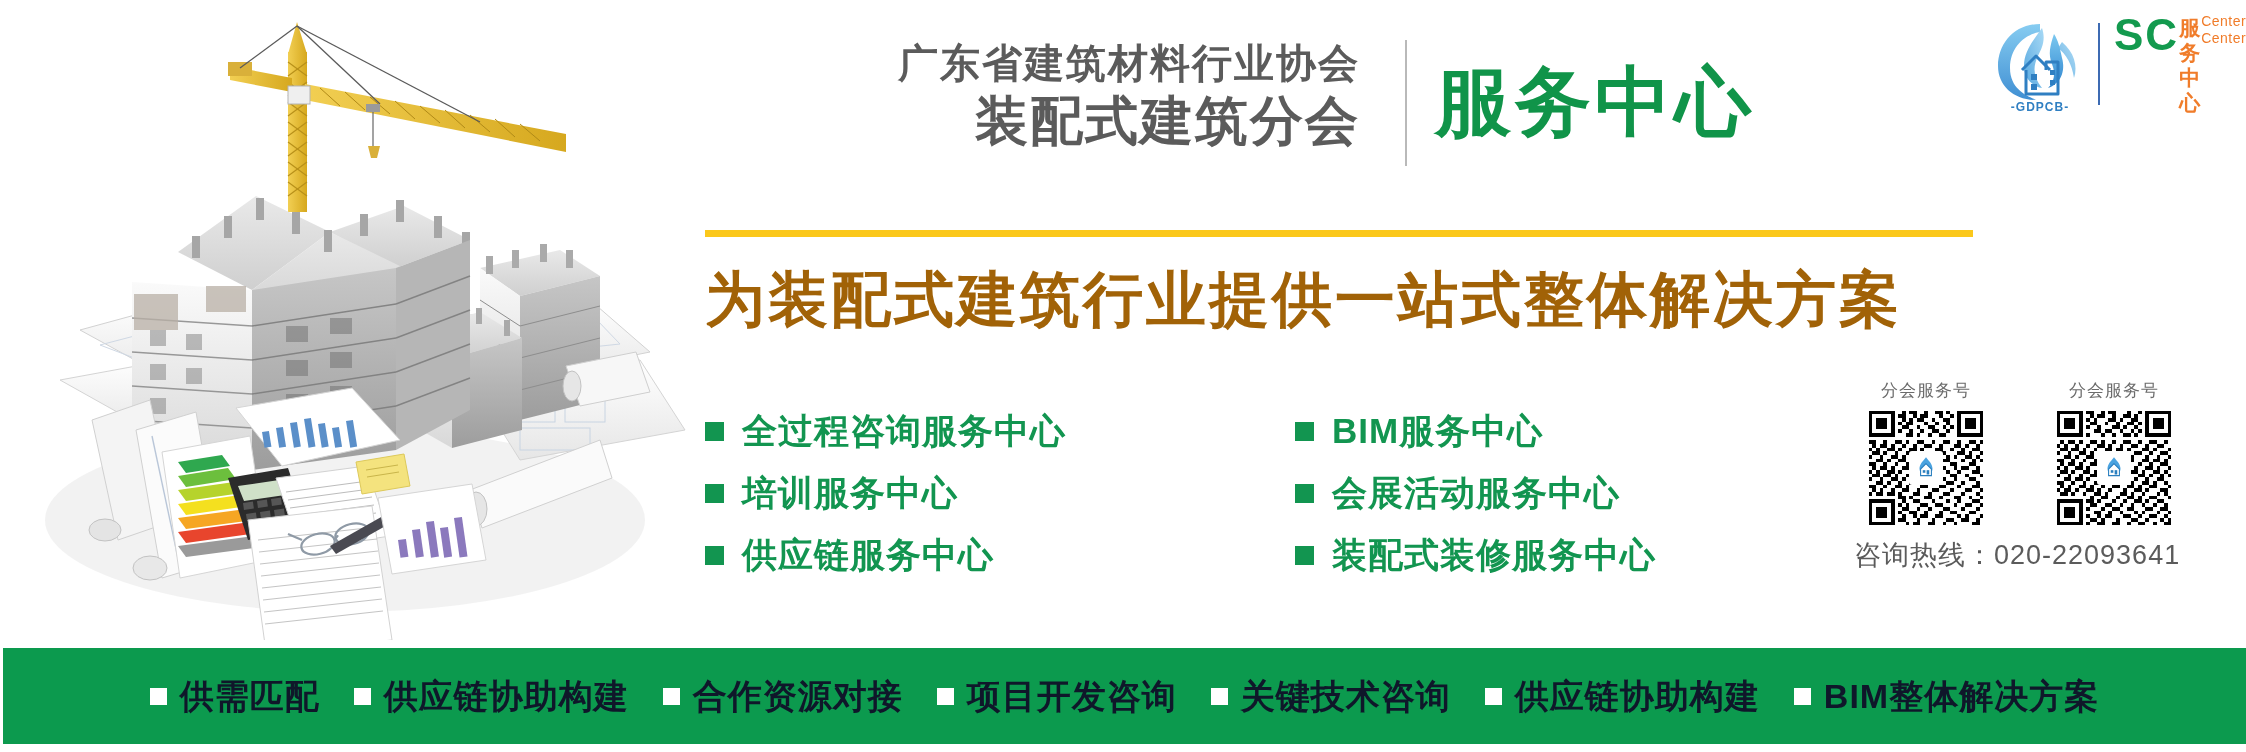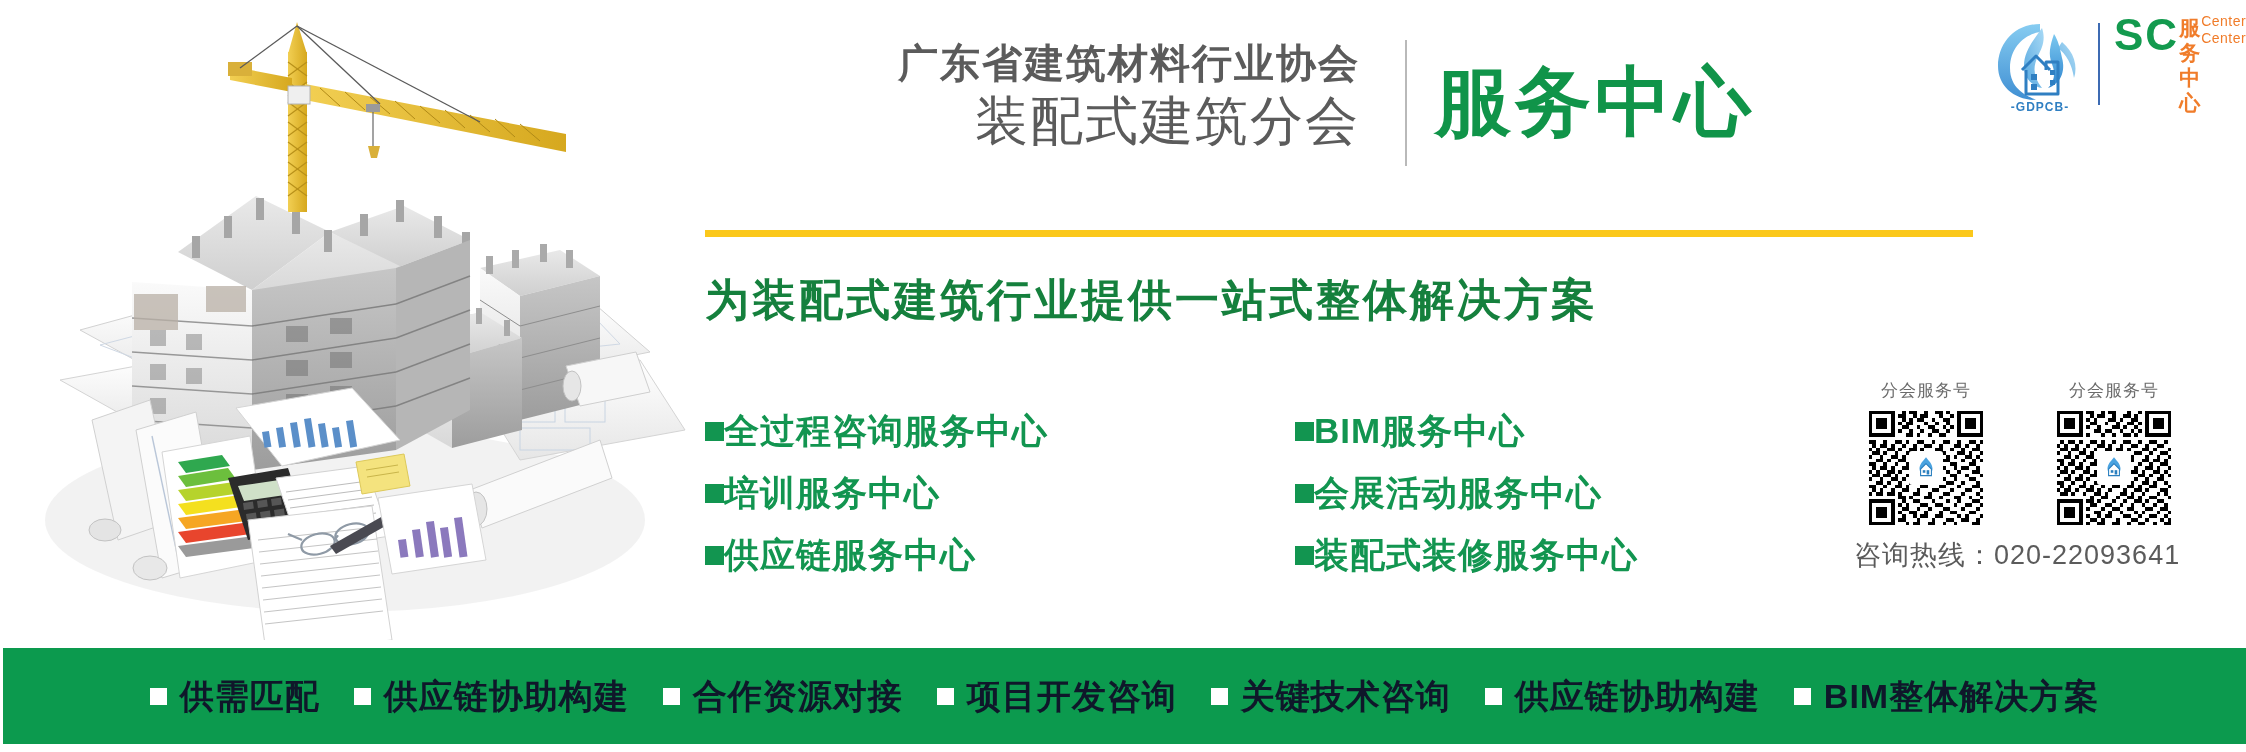--- a/index.html
+++ b/index.html
@@ -25,52 +25,52 @@
   }
   .assoc-lines{
     position:absolute;left:120px;top:4px;width:540px;
     text-align:right;
   }
   .assoc-line1{
     font-size:40px;line-height:50px;color:#5b5b5b;font-weight:bold;
     letter-spacing:2px;white-space:nowrap;
   }
   .assoc-line2{
-    font-size:53px;line-height:62px;color:#5b5b5b;font-weight:normal;
+    font-size:53px;line-height:62px;color:#5b5b5b;font-weight:bold;
     letter-spacing:2px;white-space:nowrap;margin-top:2px;
   }
   .v-sep{
     position:absolute;left:705px;top:6px;width:2px;height:126px;
     background:#b9b9b9;
   }
   .service-center-big{
     position:absolute;left:735px;top:18px;
     font-size:76px;line-height:100px;color:#109449;font-weight:bold;
     letter-spacing:4px;white-space:nowrap;
   }
 
   .gold-rule{
     position:absolute;left:705px;top:230px;width:1268px;height:7px;
     background:#fbc81b;
   }
 
   
   .tagline{
     position:absolute;left:705px;top:262px;width:1280px;
-    font-size:44px;line-height:76px;color:#15803d;font-weight:bold;
+    font-size:60px;line-height:76px;color:#a16207;font-weight:bold;
     letter-spacing:3px;white-space:nowrap;
   }
 
   
   .services{
     position:absolute;left:705px;top:400px;width:1120px;
     display:grid;grid-template-columns:590px 530px;
     grid-auto-rows:62px;align-items:center;
   }
-  .svc-item{display:flex;align-items:center;}
+  .svc-item{display:flex;align-items:center;gap:18px;}
   .svc-bullet{
     width:19px;height:19px;background:#129550;flex:0 0 auto;display:block;
   }
   .svc-label{
     font-size:35px;line-height:42px;color:#129550;font-weight:bold;
     letter-spacing:1px;white-space:nowrap;
   }
 
   
   .qr-block{

